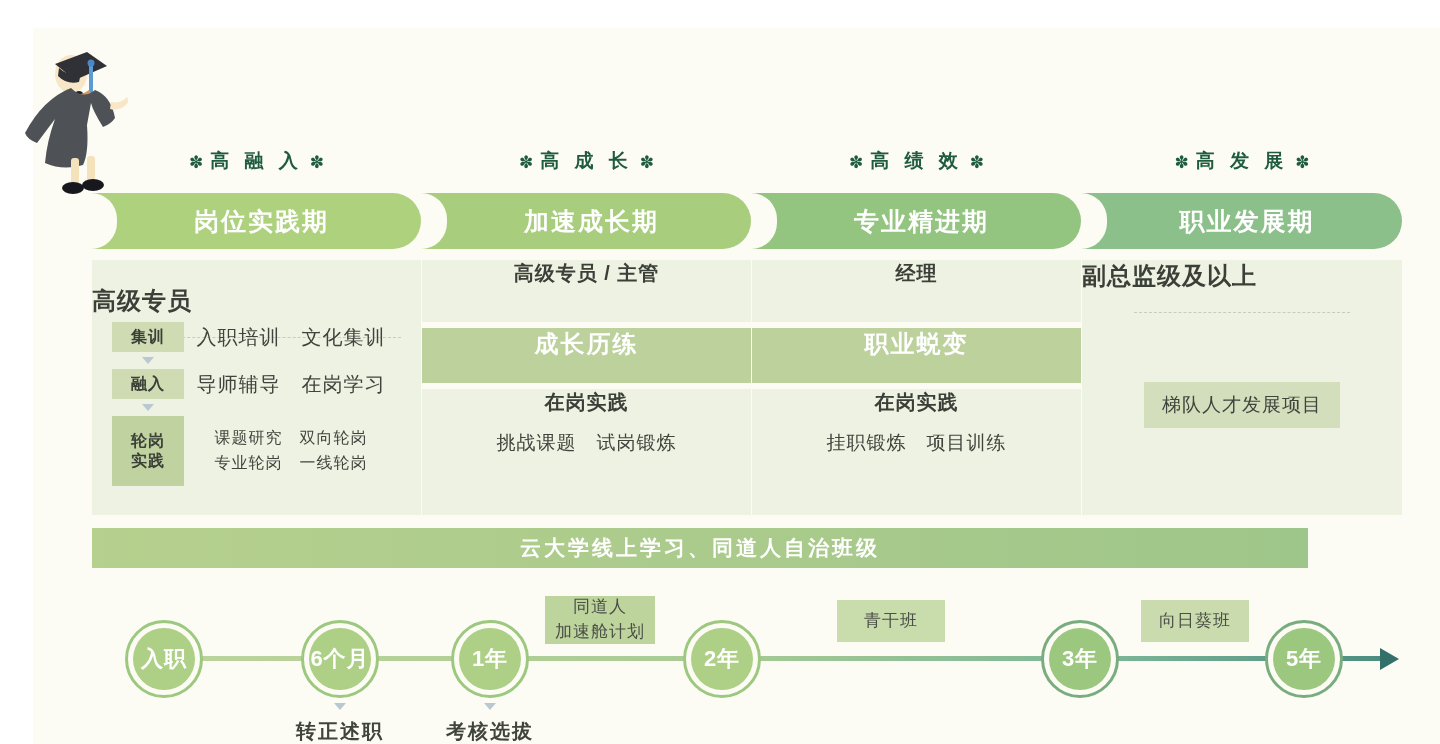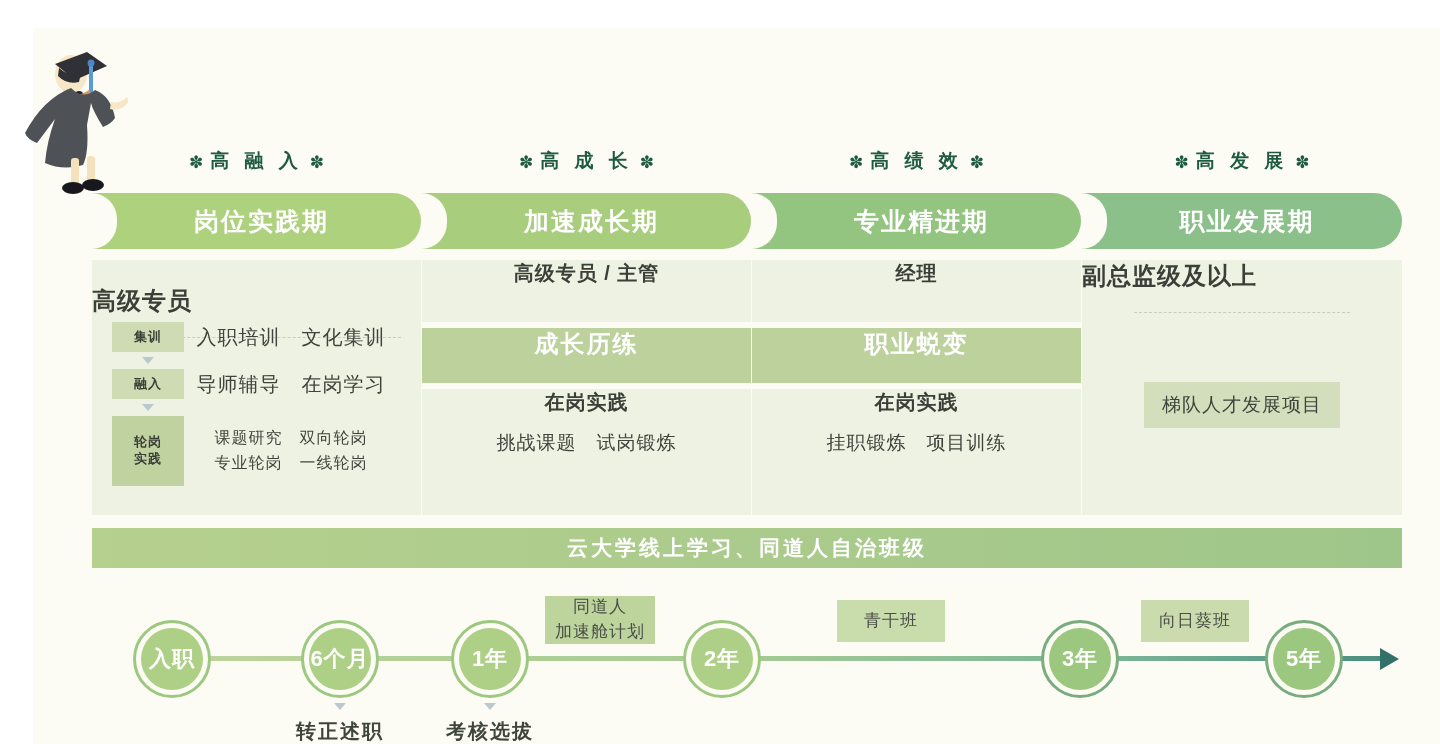--- a/index.html
+++ b/index.html
@@ -105,21 +105,21 @@
     margin: 0 20px;
   }
 
   
   .c1-rows { position: absolute; left: 20px; top: 62px; width: 286px; }
   .c1-row { position: relative; display: flex; align-items: center; }
   .chip {
     width: 72px;
     text-align: center;
     color: #3a3f38;
-    font-size: 13px;
+    font-size: 16px;
     font-weight: 700;
     letter-spacing: 1px;
     display: flex;
     flex-direction: column;
     align-items: center;
     justify-content: center;
     flex: none;
   }
   .chip-a { background: #cfdcb3; height: 30px; }
   .chip-b { background: #c1d2a1; height: 70px; line-height: 1.28; }
@@ -192,21 +192,21 @@
     letter-spacing: 1px;
     padding: 10px 18px;
     white-space: nowrap;
   }
 
   
   #wide-bar {
     position: absolute;
     left: 59px;
     top: 500px;
-    width: 1310px;
+    width: 1216px;
     height: 40px;
     background: linear-gradient(90deg, #b6d08e 0%, #9fc68a 100%);
     color: #ffffff;
     font-size: 21px;
     font-weight: 700;
     letter-spacing: 3px;
     display: flex;
     align-items: center;
     justify-content: center;
   }
@@ -413,21 +413,21 @@
   </div>
 
   <div id="wide-bar">
     <span>云大学线上学习、同道人自治班级</span>
   </div>
 
   <div id="timeline">
     <div id="rail"></div>
     <div id="rail-arrow"></div>
 
-    <div class="node" style="left:100px;">
+    <div class="node" style="left:92px;">
       <div class="disc">入职</div>
     </div>
 
     <div class="node" style="left:268px;">
       <div class="disc">6个月</div>
     </div>
     <div class="caption-tick" style="left:307px;"></div>
     <div class="node-caption" style="left:232px;">转正述职</div>
 
     <div class="node" style="left:418px;">

